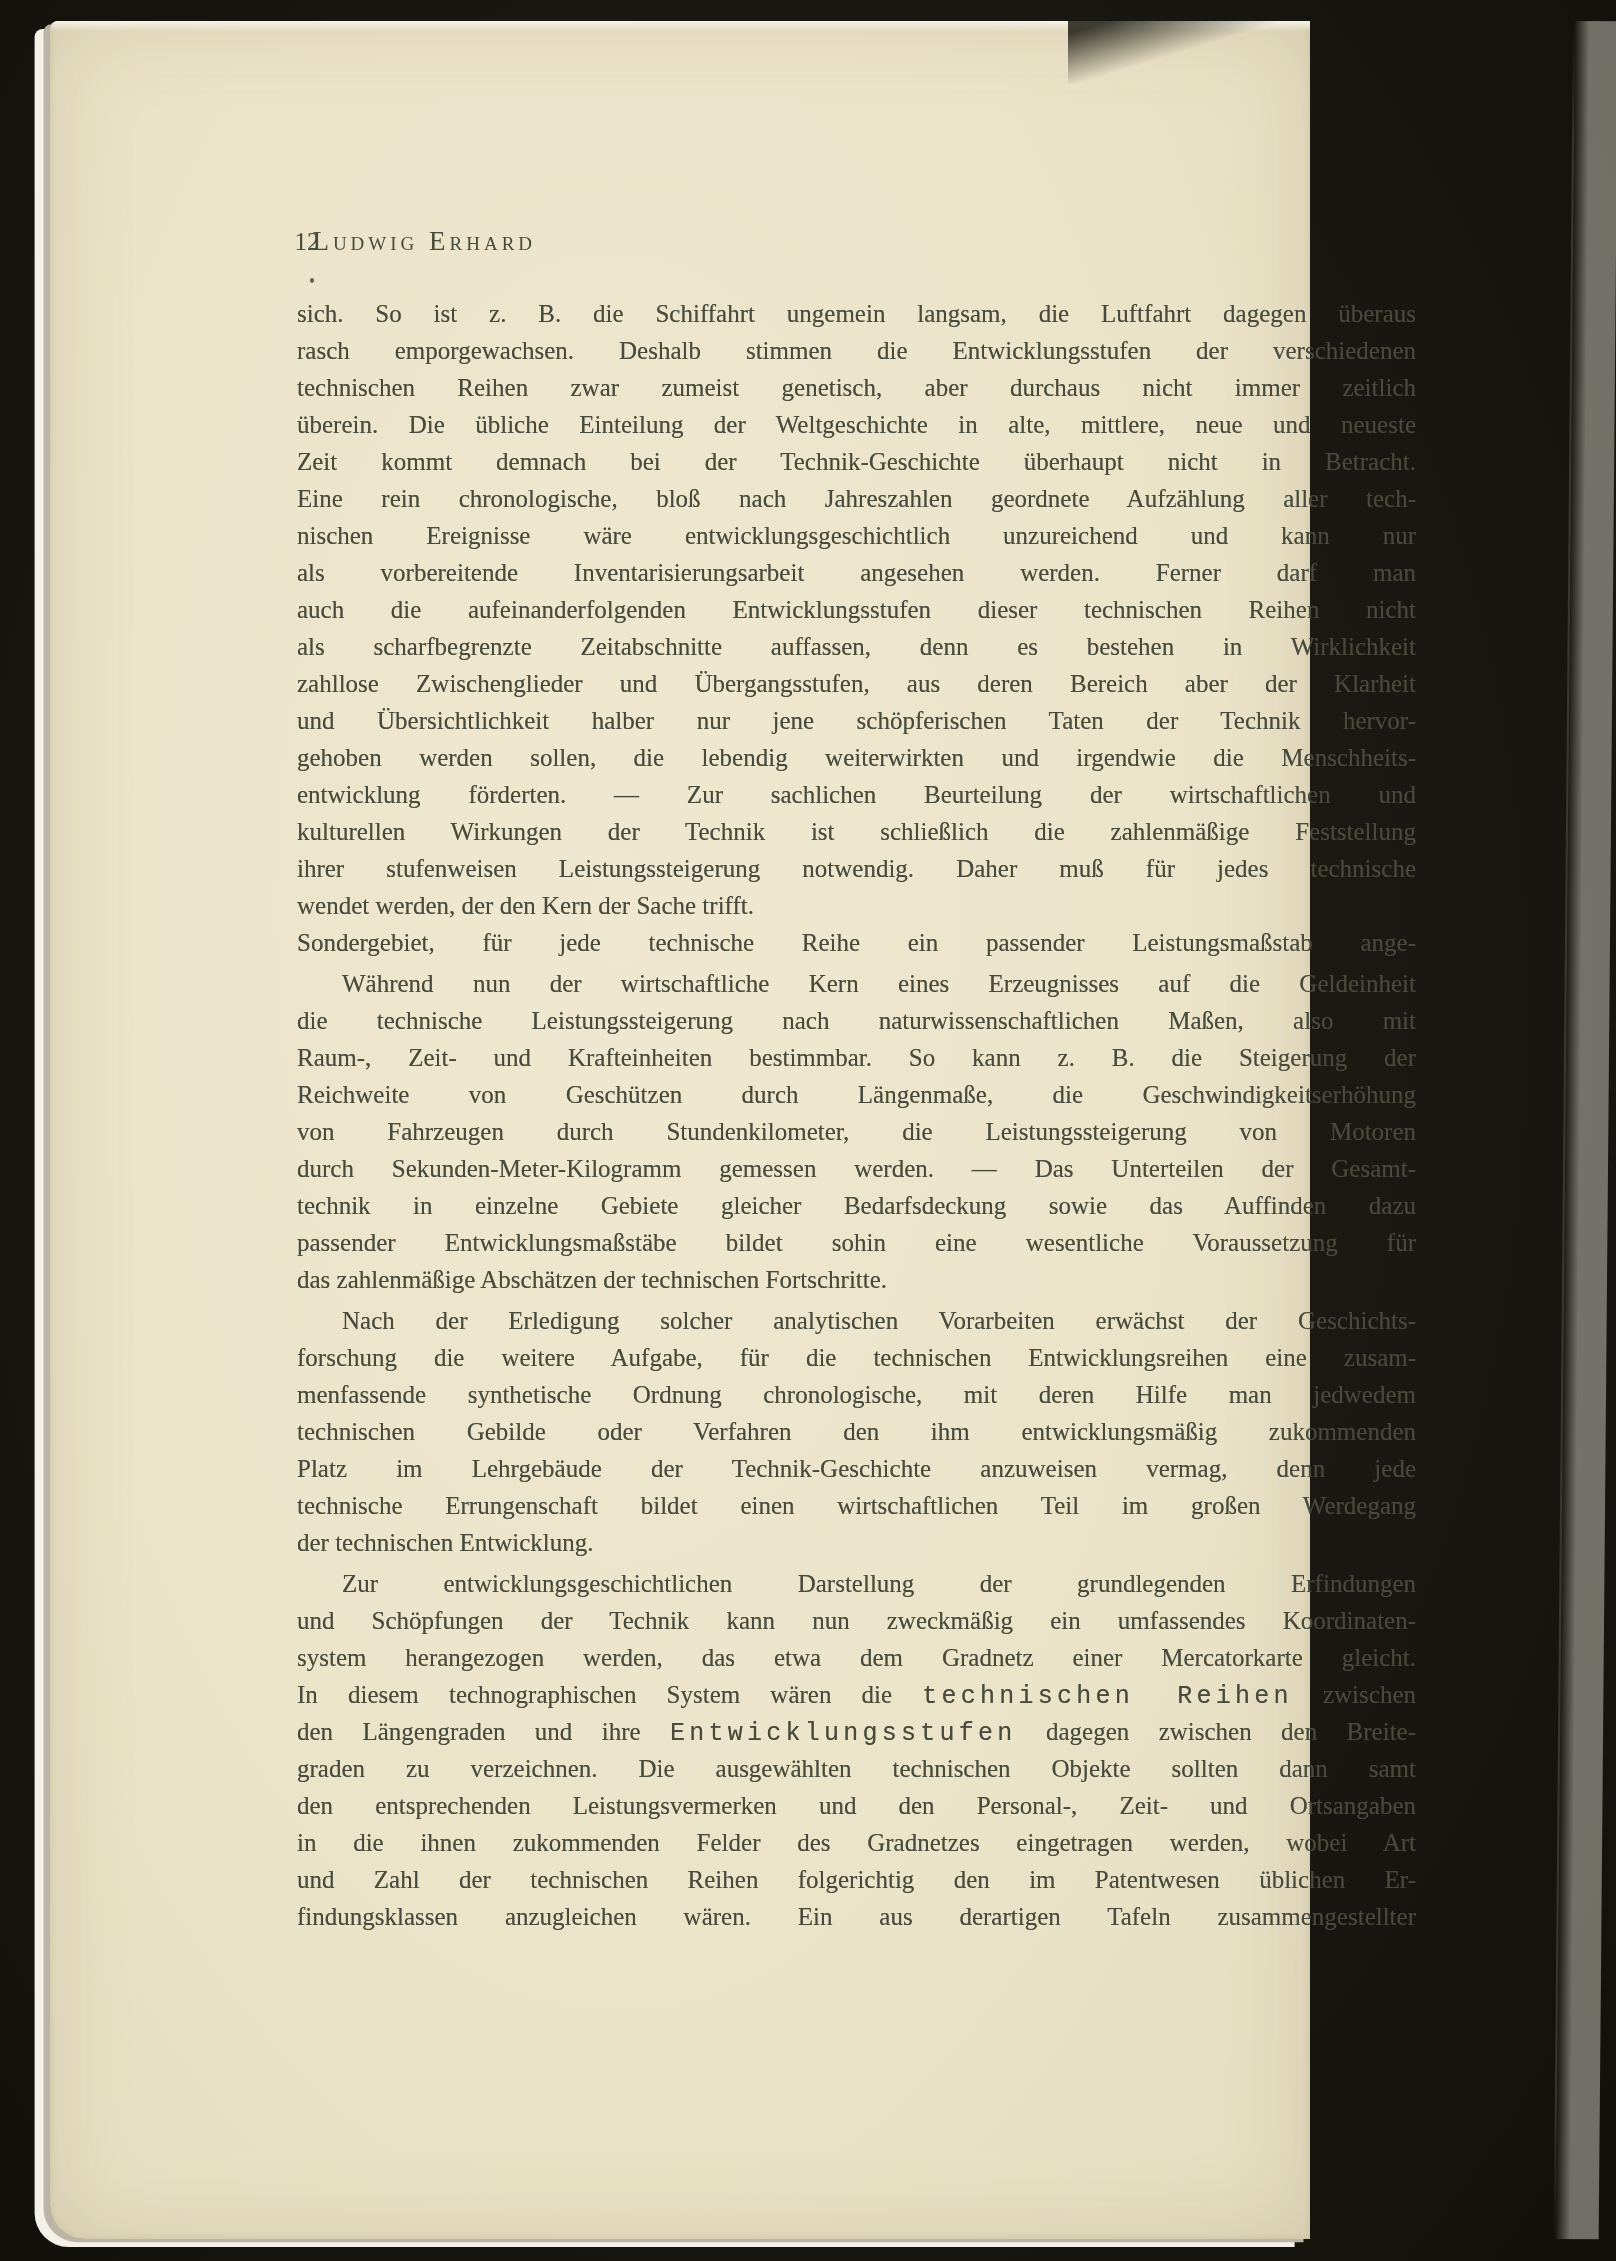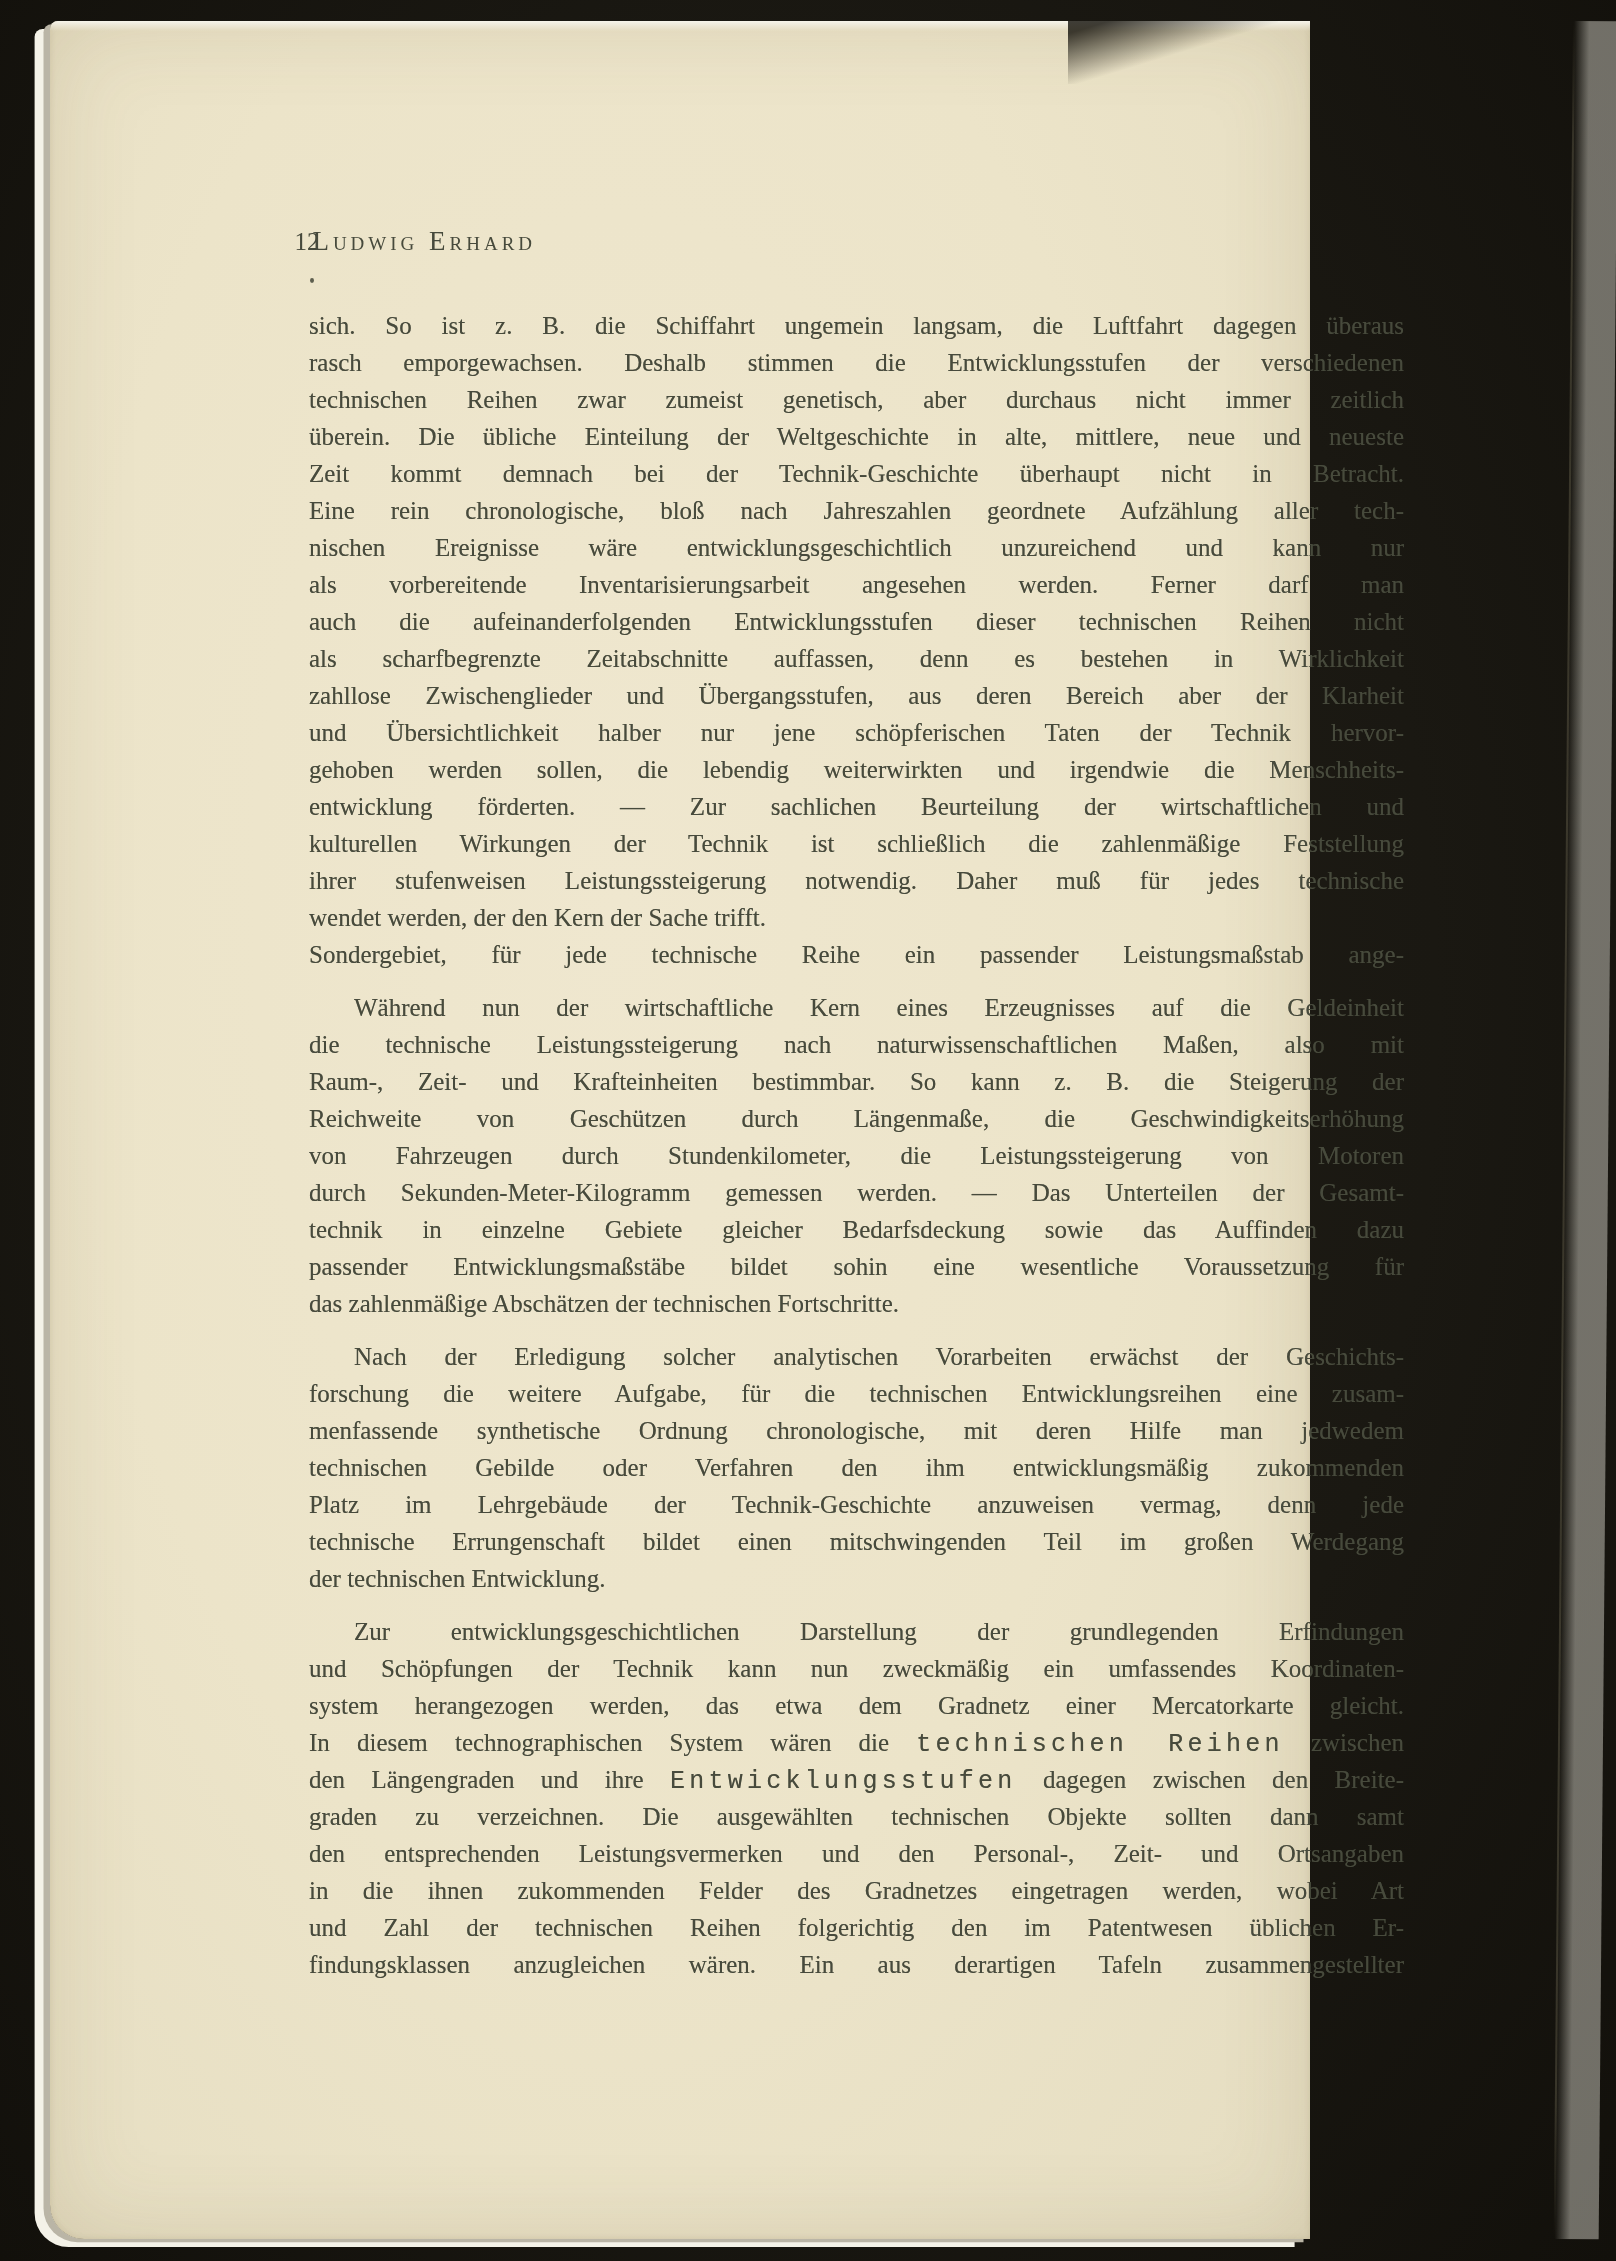--- a/index.html
+++ b/index.html
@@ -27,21 +27,21 @@
   .header-row{position:absolute;left:243px;top:202px;width:1127px;height:37px;
         color:#474a3c;}
   .pagenum{position:absolute;left:1.6px;top:0;font-size:25px;line-height:37px;}
   .running{position:absolute;left:0;right:0;top:0;text-align:left;
         font-variant:small-caps;font-size:27px;line-height:37px;letter-spacing:4px;
         transform:translateX(19.4px);}
   .speck{position:absolute;left:260px;top:257px;width:4px;height:4.8px;border-radius:50%;
         background:rgba(68,70,56,0.85);}
   .body{position:absolute;left:243px;top:270px;width:1127px;color:#474a3c;
         font-size:25px;text-shadow:0 0 0.4px rgba(71,74,60,0.55);}
-  .para{margin:16px;}
+  .para{margin:4px;}
   .line{height:37px;line-height:37px;text-align:justify;text-align-last:justify;}
   .line.last{text-align-last:left;}
   .line.indent{text-indent:45px;}
   .gesperrt{letter-spacing:0.17em;font-family:Liberation Mono, monospace;}
 </style>
 </head>
 <body>
 
 <div class="scan">
   <div class="page">
@@ -88,21 +88,21 @@
           <div class="line"><span>technik in einzelne Gebiete gleicher Bedarfsdeckung sowie das Auffinden dazu</span></div>
           <div class="line"><span>passender Entwicklungsmaßstäbe bildet sohin eine wesentliche Voraussetzung für</span></div>
           <div class="line last"><span>das zahlenmäßige Abschätzen der technischen Fortschritte.</span></div>
         </div>
         <div class="para">
           <div class="line indent"><span>Nach der Erledigung solcher analytischen Vorarbeiten erwächst der Geschichts-</span></div>
           <div class="line"><span>forschung die weitere Aufgabe, für die technischen Entwicklungsreihen eine zusam-</span></div>
           <div class="line"><span>menfassende synthetische Ordnung chronologische, mit deren Hilfe man jedwedem</span></div>
           <div class="line"><span>technischen Gebilde oder Verfahren den ihm entwicklungsmäßig zukommenden</span></div>
           <div class="line"><span>Platz im Lehrgebäude der Technik-Geschichte anzuweisen vermag, denn jede</span></div>
-          <div class="line"><span>technische Errungenschaft bildet einen mitschwingenden Teil im großen Werdegang</span></div>
+          <div class="line"><span>technische Errungenschaft bildet einen wirtschaftlichen Teil im großen Werdegang</span></div>
           <div class="line last"><span>der technischen Entwicklung.</span></div>
         </div>
         <div class="para">
           <div class="line indent"><span>Zur entwicklungsgeschichtlichen Darstellung der grundlegenden Erfindungen</span></div>
           <div class="line"><span>und Schöpfungen der Technik kann nun zweckmäßig ein umfassendes Koordinaten-</span></div>
           <div class="line"><span>system herangezogen werden, das etwa dem Gradnetz einer Mercatorkarte gleicht.</span></div>
           <div class="line"><span>In diesem technographischen System wären die </span><span class="gesperrt">technischen Reihen</span><span> zwischen</span></div>
           <div class="line"><span>den Längengraden und ihre </span><span class="gesperrt">Entwicklungsstufen</span><span> dagegen zwischen den Breite-</span></div>
           <div class="line"><span>graden zu verzeichnen.  Die ausgewählten technischen Objekte sollten dann samt</span></div>
           <div class="line"><span>den entsprechenden Leistungsvermerken und den Personal-, Zeit- und Ortsangaben</span></div>

